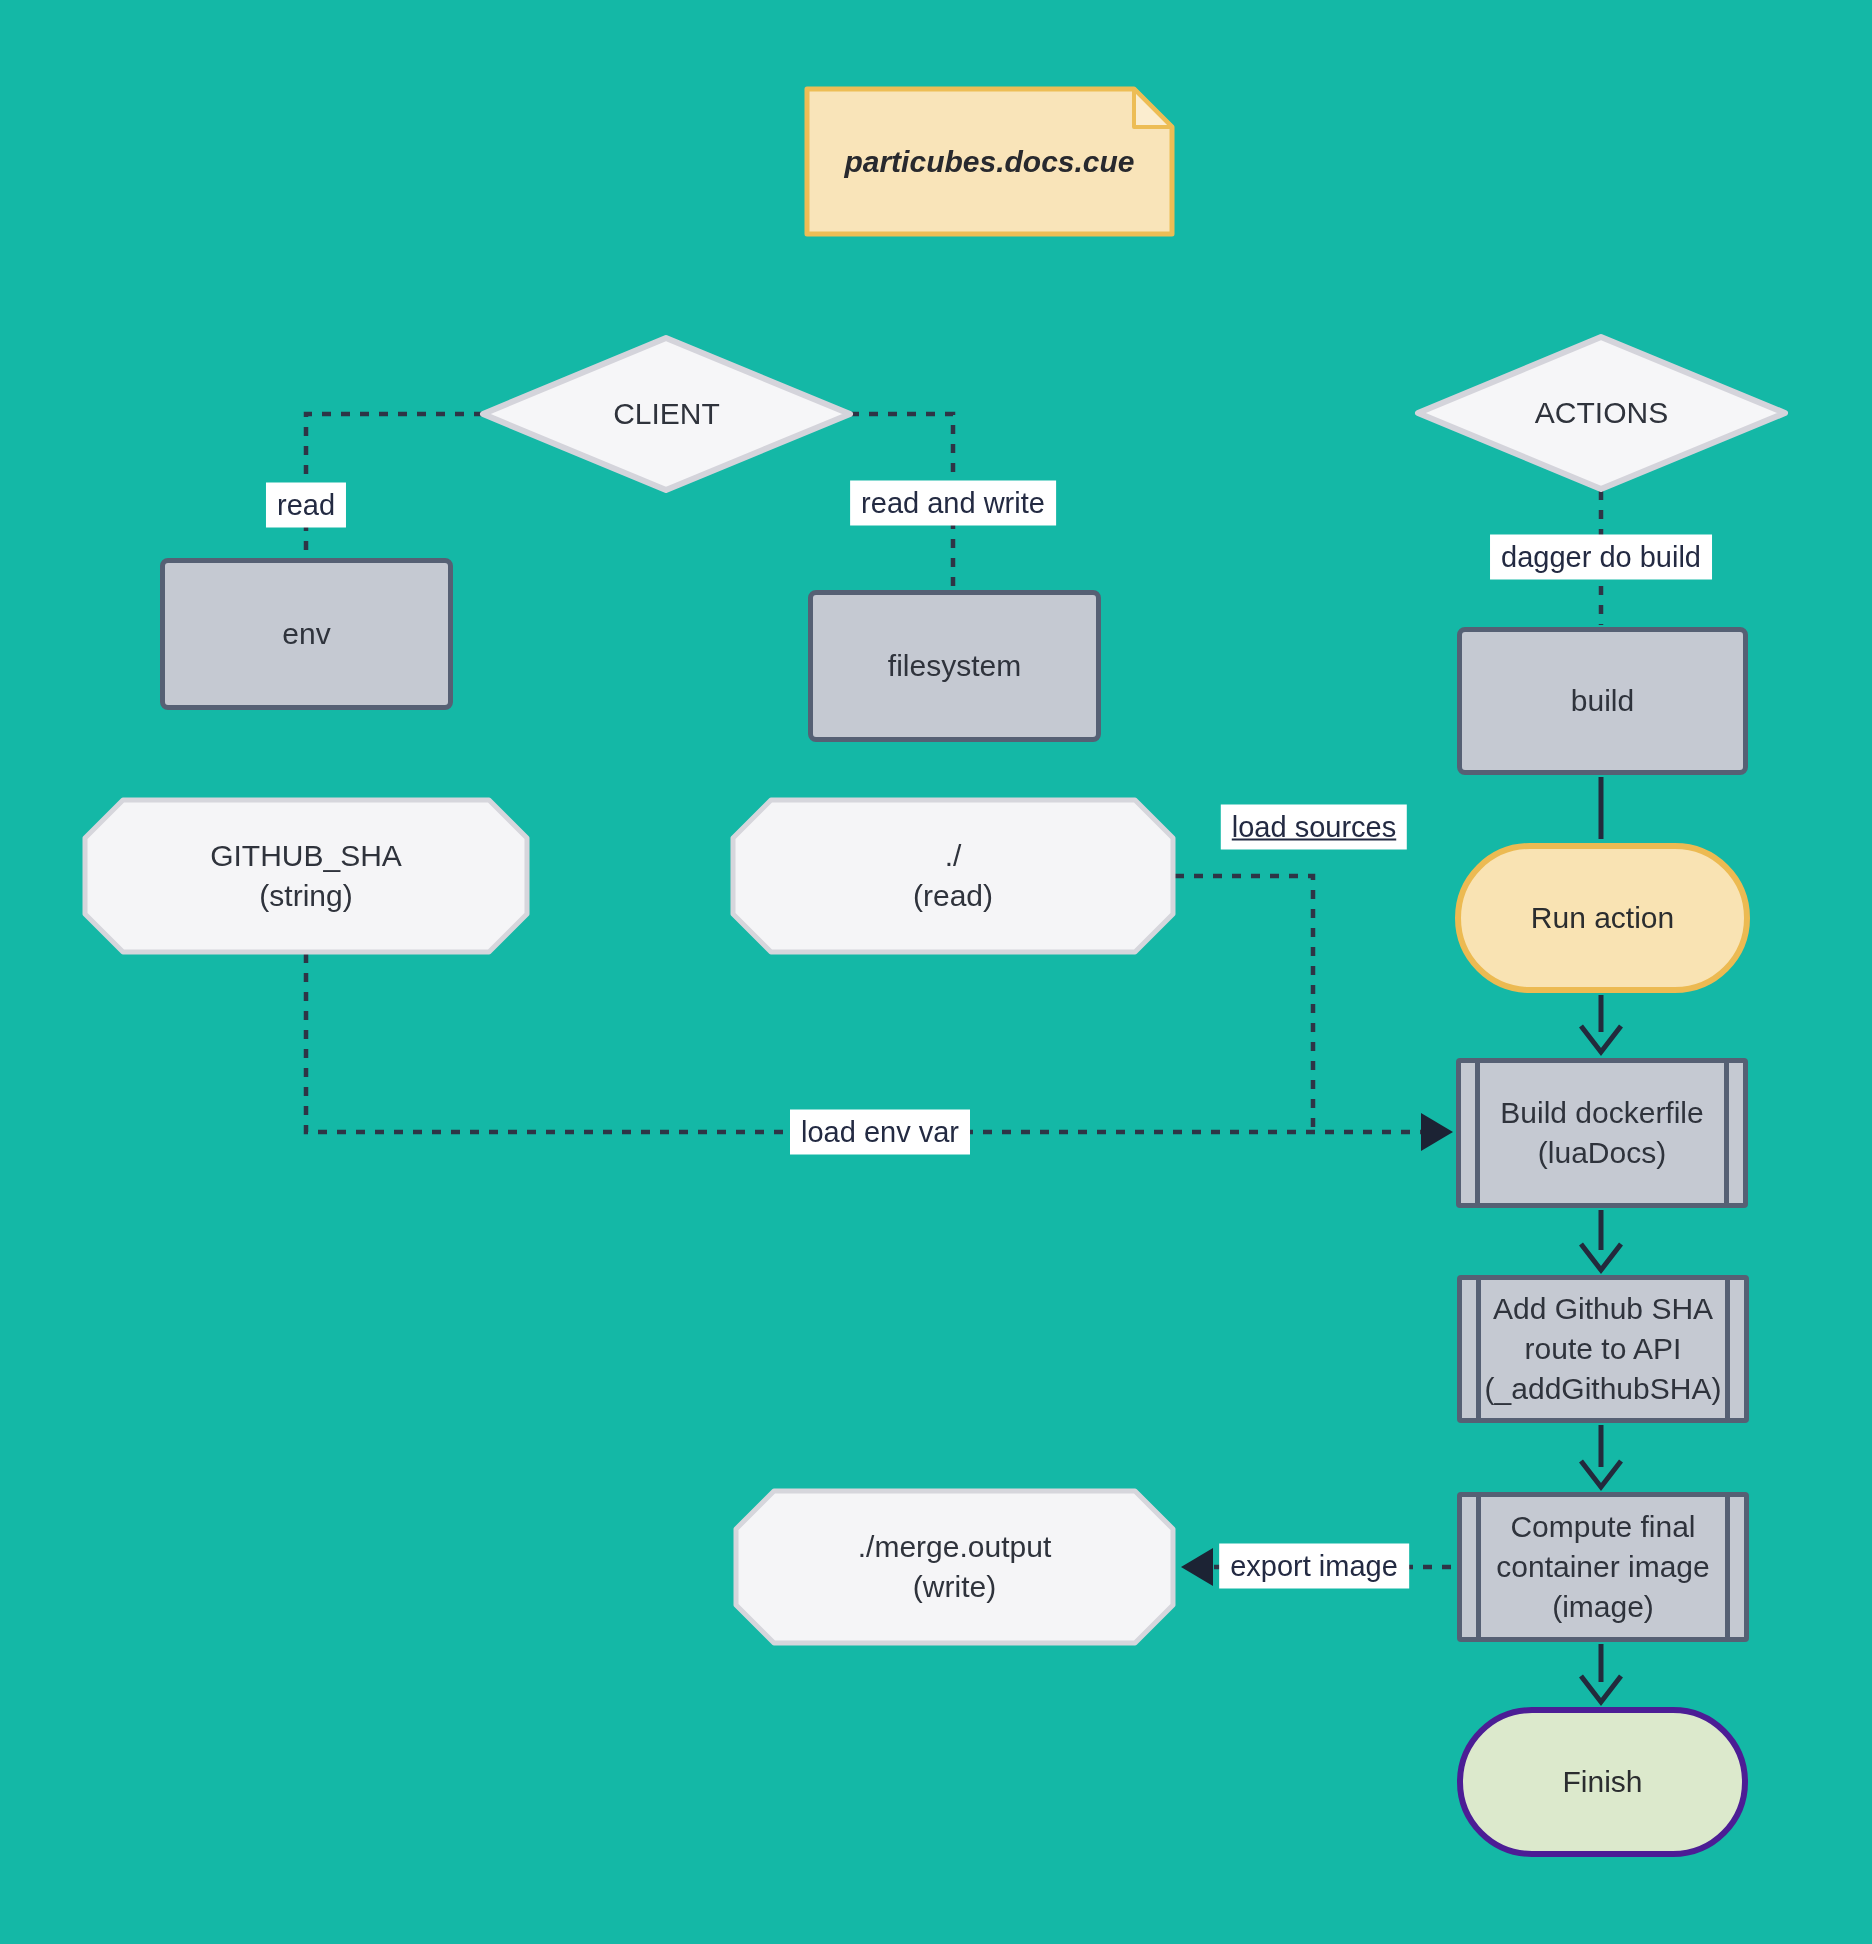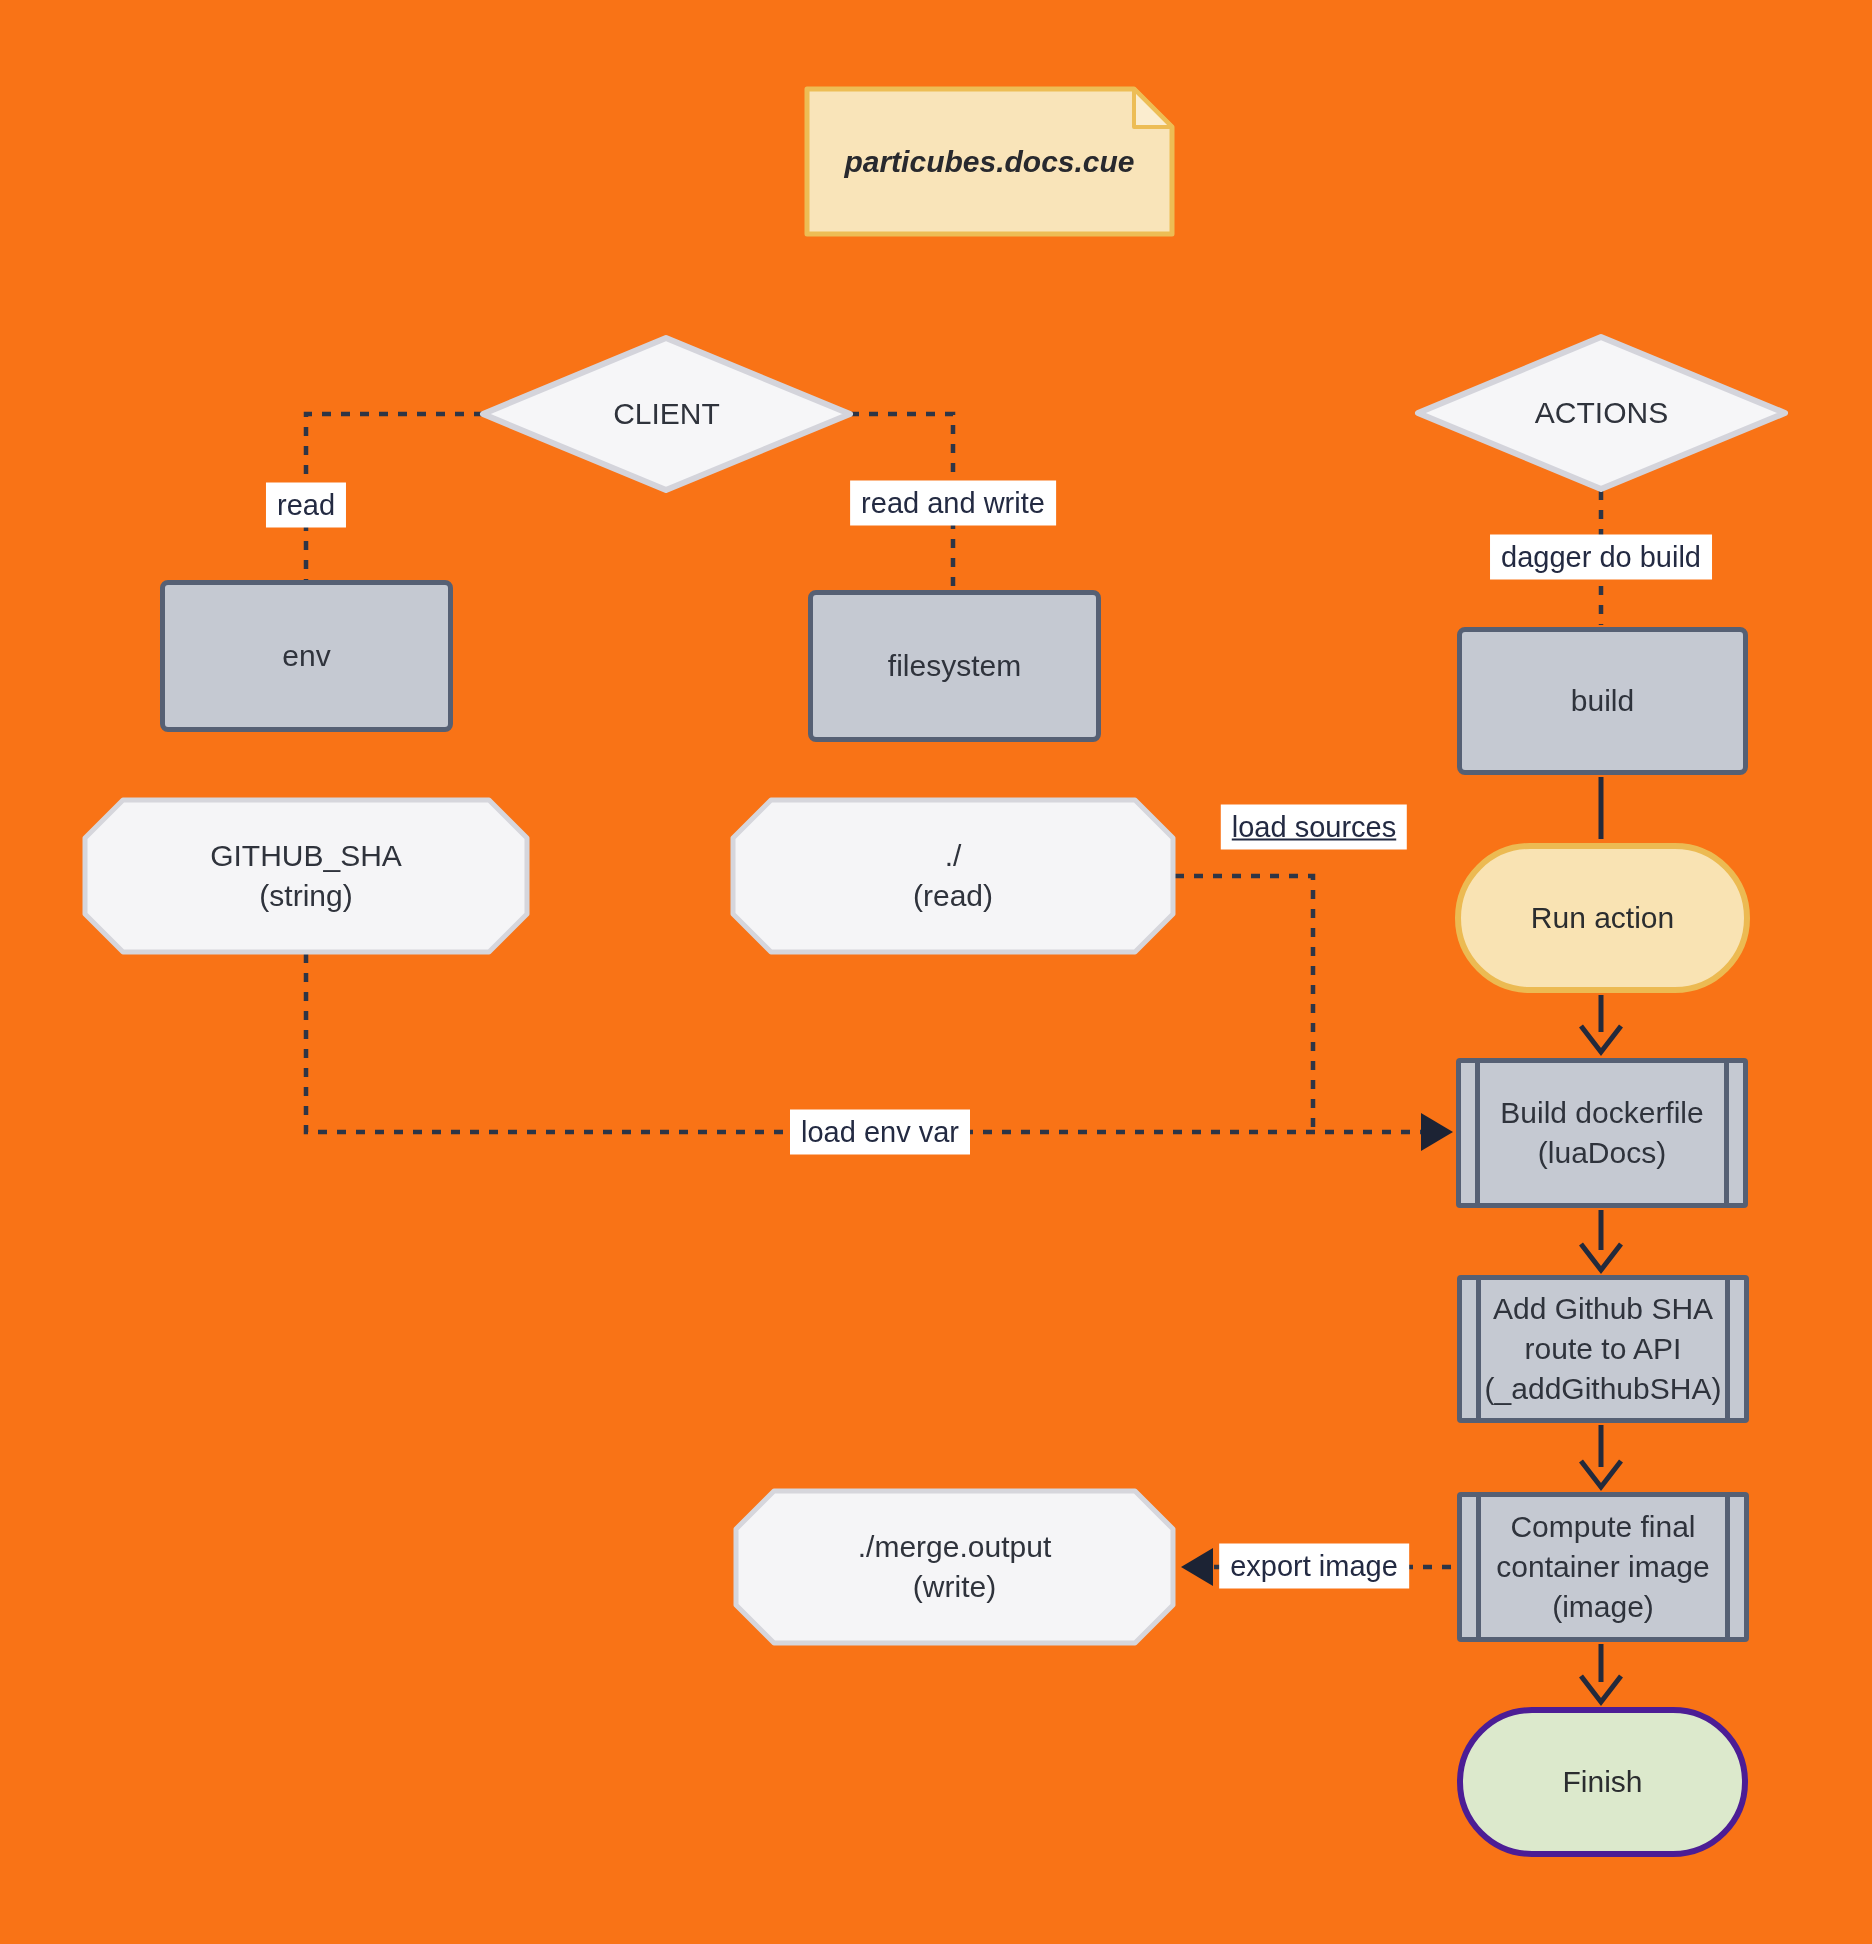--- a/index.html
+++ b/index.html
@@ -1,18 +1,18 @@
 <!DOCTYPE html>
 <html><head>
 <meta charset="utf-8">
 <style>
   html,body{margin:0;padding:0;background:#000;}
   body{width:1872px;height:1944px;overflow:hidden;
        font-family:"Liberation Sans","DejaVu Sans",sans-serif;}
-  #stage{position:relative;width:1872px;height:1944px;background:#f97316;}
+  #stage{position:relative;width:1872px;height:1944px;background:#14b8a6;}
   #edges{position:absolute;left:0;top:0;}
 
   .abs{position:absolute;box-sizing:border-box;}
   .node{display:flex;flex-direction:column;align-items:center;justify-content:center;
         text-align:center;font-size:30px;line-height:40px;color:#2f333c;}
   .gray-box{background:#c5c9d2;border:5px solid #566074;border-radius:8px;}
   .subroutine{background:#c5c9d2;border:5px solid #566074;border-radius:4px;}
   .subroutine::before,.subroutine::after{content:"";position:absolute;top:0;bottom:0;
         width:5px;background:#566074;}
   .subroutine::before{left:14px;}
@@ -75,21 +75,21 @@
     <span>particubes.docs.cue</span>
   </div>
 
   <div class="abs node shape-text" style="left:483px;top:338px;width:367px;height:152px;">
     <span>CLIENT</span>
   </div>
   <div class="abs node shape-text" style="left:1418px;top:337px;width:367px;height:152px;">
     <span>ACTIONS</span>
   </div>
 
-  <div class="abs node gray-box" style="left:160px;top:580px;width:293px;height:152px;text-align:right;">
+  <div class="abs node gray-box" style="left:160px;top:558px;width:293px;height:152px;text-align:right;">
     <span>env</span>
   </div>
   <div class="abs node gray-box" style="left:808px;top:590px;width:293px;height:152px;">
     <span>filesystem</span>
   </div>
   <div class="abs node gray-box" style="left:1457px;top:627px;width:291px;height:148px;">
     <span>build</span>
   </div>
 
   <div class="abs node shape-text" style="left:85px;top:800px;width:442px;height:152px;">

